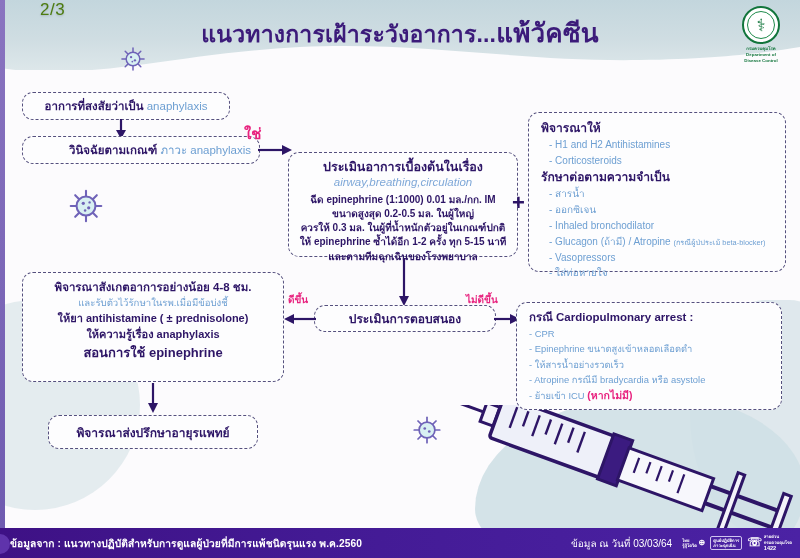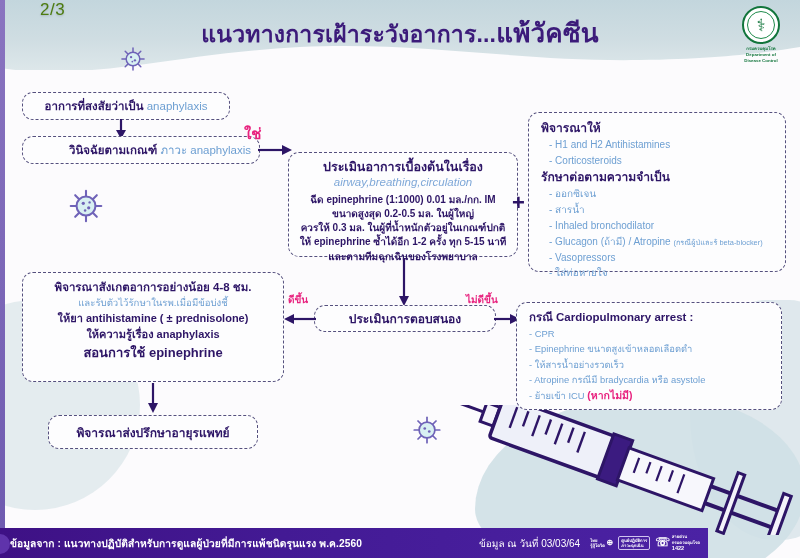--- a/index.html
+++ b/index.html
@@ -185,21 +185,21 @@
   .lbl-worse {
     position:absolute; left:466px; top:292px;
     font-size:10px; color:#e8237f; font-weight:bold;
   }
 
   
   #syringe { position:absolute; left:415px; top:405px; }
 
   
   .footer {
-    position:absolute; left:0; bottom:0; width:708px; height:30px;
+    position:absolute; left:0; bottom:0; width:800px; height:30px;
     background:linear-gradient(90deg,#3e1185 0%,#431a94 40%,#4b22a4 100%);
     display:flex; align-items:center;
   }
   .footer .src {
     color:#ffffff; font-size:10.2px; font-weight:bold;
     padding-left:10px; white-space:nowrap; letter-spacing:.1px;
   }
   .footer .spacer { flex:1; }
   .footer .date {
     color:#ffffff; font-size:10px; white-space:nowrap; padding-right:8px;text-align:right;
@@ -368,24 +368,24 @@
     <div class="ln">และตามทีมฉุกเฉินของโรงพยาบาล</div>
   </div>
 
   <div class="plus-sign">+</div>
 
   <div class="box" id="box-treat">
     <div class="ttl-dark hd">พิจารณาให้</div>
     <div class="body-blue li">- H1 and H2 Antihistamines</div>
     <div class="body-blue li">- Corticosteroids</div>
     <div class="ttl-dark hd">รักษาต่อตามความจำเป็น</div>
+    <div class="body-blue li">- สารน้ำ</div>
     <div class="body-blue li">- ออกซิเจน</div>
-    <div class="body-blue li">- สารน้ำ</div>
     <div class="body-blue li">- Inhaled bronchodilator</div>
-    <div class="body-blue li"><span>- Glucagon (ถ้ามี) / Atropine </span><span class="small-note" style="font-size:7.4px;">(กรณีผู้ป่และร้ beta-blocker)</span></div>
+    <div class="body-blue li"><span>- Glucagon (ถ้ามี) / Atropine </span><span class="small-note" style="font-size:7.4px;">(กรณีผู้ป่ประเม้ beta-blocker)</span></div>
     <div class="body-blue li">- Vasopressors</div>
     <div class="body-blue li">- ใส่ท่อหายใจ</div>
   </div>
 
   <svg class="arrow" style="left:395px;top:258px;width:18px;height:48px;" viewBox="0 0 18 48">
     <line x1="9" y1="0" x2="9" y2="40" stroke="#2d1566" stroke-width="2.2"></line>
     <polygon points="9,48 4,38 14,38" fill="#2d1566"></polygon>
   </svg>
 
   <div class="box" id="box-response">

